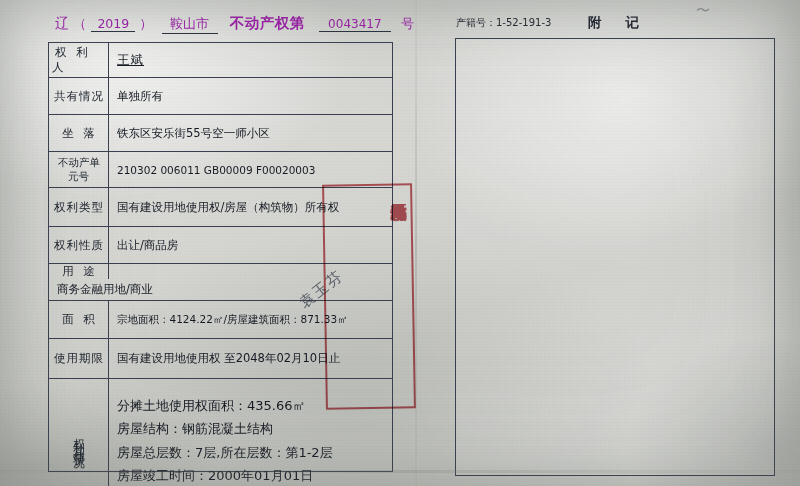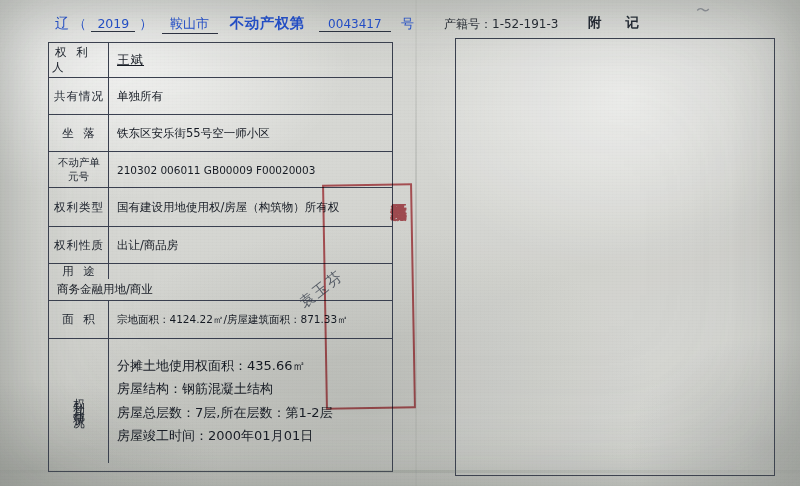--- a/index.html
+++ b/index.html
@@ -45,44 +45,44 @@
     pointer-events: none;
   }
 
   
   .hdr {
     position: absolute;
     left: 55px;
     top: 14px;
     width: 700px;
     height: 26px;
-    color: #1d4ed8;
+    color: #a21caf;
     font-size: 13px;
     white-space: nowrap;
   }
   .hdr span { display: inline-block; vertical-align: baseline; }
   .h-prov { font-size: 14px; }
   .h-paren { font-size: 13px; letter-spacing: 1px; }
   .h-year { font-size: 12.5px; }
   .h-city { font-size: 13px; margin-left: 4px; }
   .h-title { font-size: 14.5px; font-weight: 700; margin-left: 8px; letter-spacing: .5px; }
   .h-no { font-size: 12px; margin-left: 10px; }
   .h-hao { font-size: 13px; margin-left: 6px; }
   .u-line {
     display: inline-block;
     border-bottom: 1px solid #2a3040;
     text-align: center;
   }
 
   
   .r-hdr {
     position: absolute;
-    left: 444px;
+    left: 456px;
     top: 16px;
-    font-size: 12px;
+    font-size: 10px;
     color: #20262f;
     white-space: nowrap;
   }
   .r-fuji {
     position: absolute;
     left: 588px;
     top: 14px;
     font-size: 13.5px;
     color: #1d2430;
     letter-spacing: 8px;
@@ -300,20 +300,24 @@
     <div class="row r7">
       <div class="lab">用 途</div>
       <div class="val">商务金融用地/商业</div>
     </div>
 
     <div class="row r8">
       <div class="lab">面 积</div>
       <div class="val" style="font-size:10.5px">宗地面积：4124.22㎡/房屋建筑面积：871.33㎡</div>
     </div>
 
+    <div class="row r9">
+      <div class="lab two-line" style="letter-spacing:1px">使用期限</div>
+      <div class="val">国有建设用地使用权 至2048年02月10日止</div>
+    </div>
 
     <div class="row r10">
       <div class="lab vert">权利其他状况</div>
       <div class="val multi">
         <div>分摊土地使用权面积：435.66㎡</div>
         <div>房屋结构：钢筋混凝土结构</div>
         <div>房屋总层数：7层,所在层数：第1-2层</div>
         <div>房屋竣工时间：2000年01月01日</div>
       </div>
     </div>

